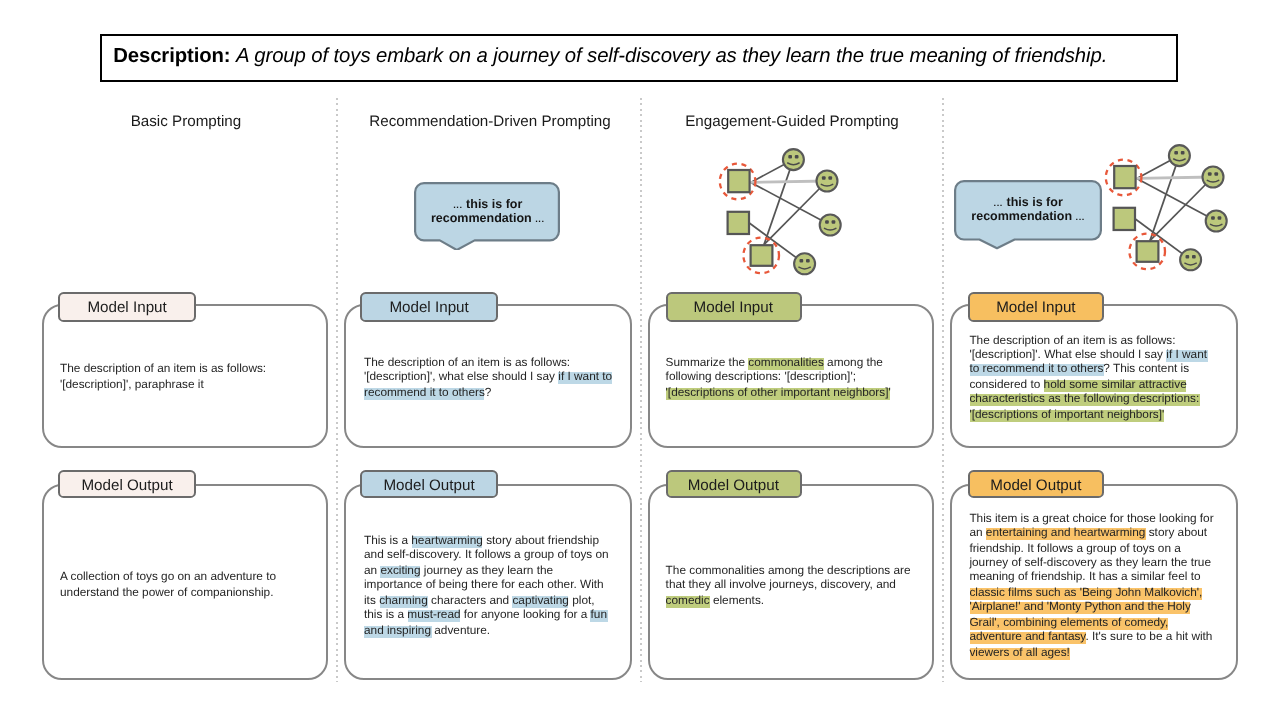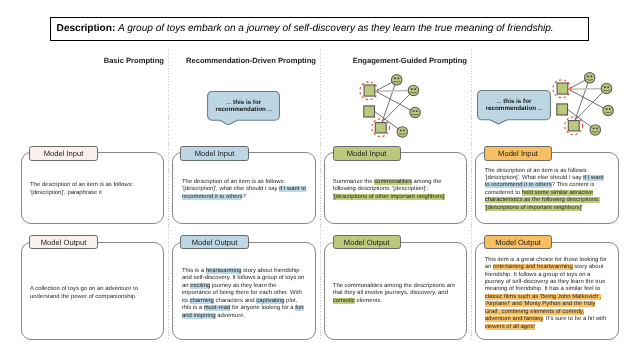--- a/index.html
+++ b/index.html
@@ -10,21 +10,21 @@
   
   .desc-box{position:absolute;left:50px;top:1px;width:539px;height:23.5px;border:1.1px solid #000;background:#fff;box-sizing:border-box;}
   .desc-text{position:absolute;left:5.6px;top:5.2px;font-size:10.16px;color:#000;white-space:nowrap;letter-spacing:-0.05px;}
   .desc-text b{font-weight:bold;}
   .desc-text i{font-style:italic;}
 
   
   .vdiv{position:absolute;width:1px;background:repeating-linear-gradient(to bottom,#c9c9c9 0 1px,transparent 1px 2.7px);}
 
   
-  .col-title{position:absolute;font-size:7.6px;font-weight:bold;color:#1a1a1a;text-align:right;top:40px;height:9px;line-height:9px;}
+  .col-title{position:absolute;font-size:7.6px;font-weight:normal;color:#1a1a1a;text-align:center;top:40px;height:9px;line-height:9px;}
 
   
   .panel{position:absolute;box-sizing:border-box;border:1px solid #878787;border-radius:10px;background:#fff;}
   .tab{position:absolute;box-sizing:border-box;border:1px solid #6b6b6b;border-radius:2.8px;height:14.8px;line-height:13.8px;
        text-align:center;font-size:7.6px;color:#1c1c1c;z-index:3;}
   .body-text{position:absolute;font-size:5.92px;line-height:7.45px;color:#242424;z-index:2;display:flex;flex-direction:column;justify-content:center;align-items:flex-start;}
   .body-text .hl-blue{background:#bdd8e6;}
   .body-text .hl-green{background:#bfcd7d;}
   .body-text .hl-orange{background:#fac369;}
 

